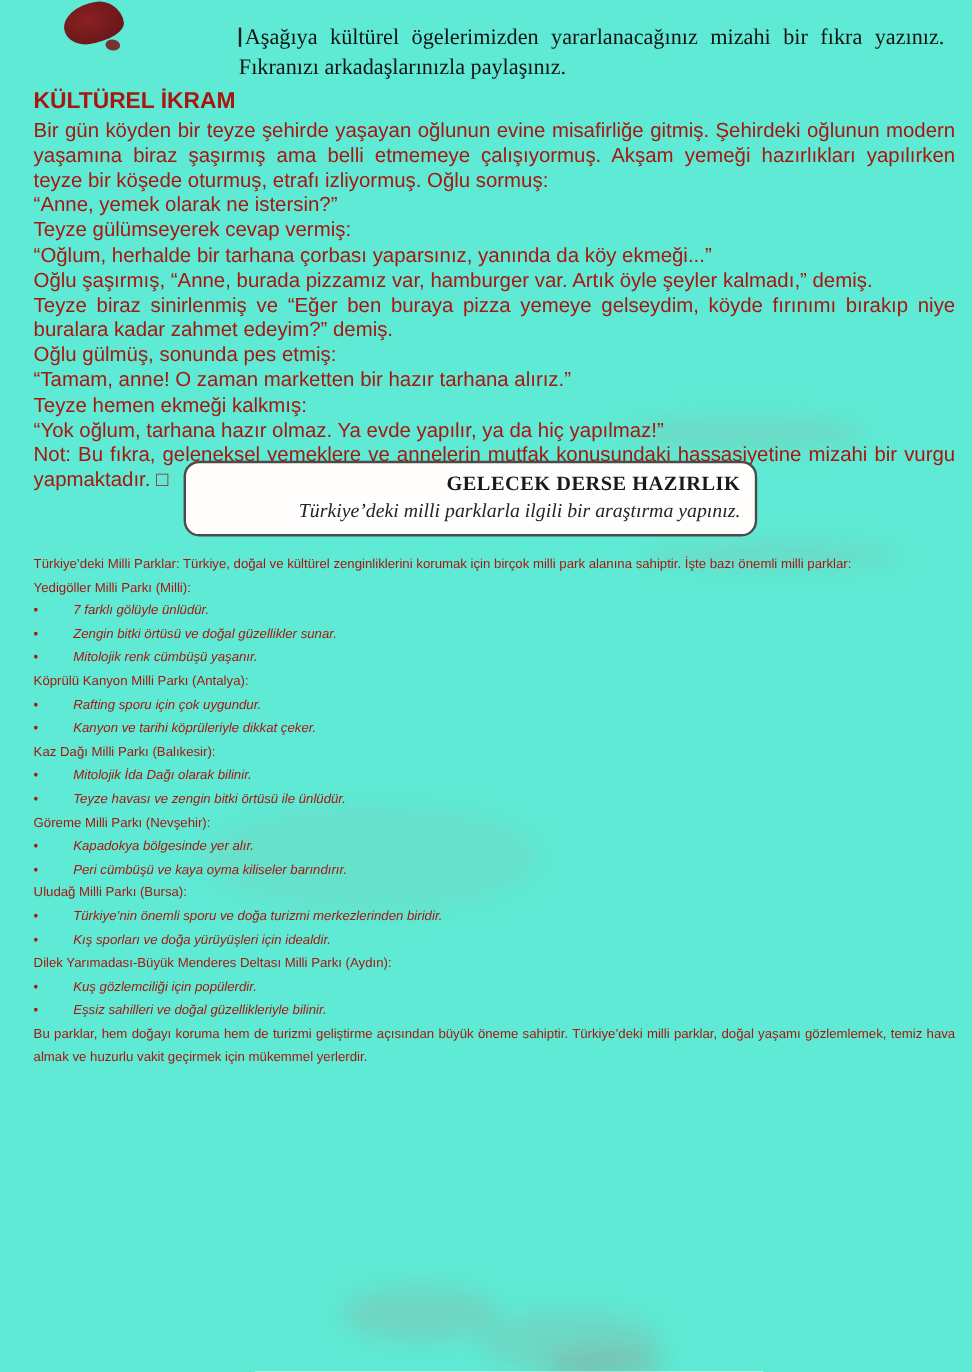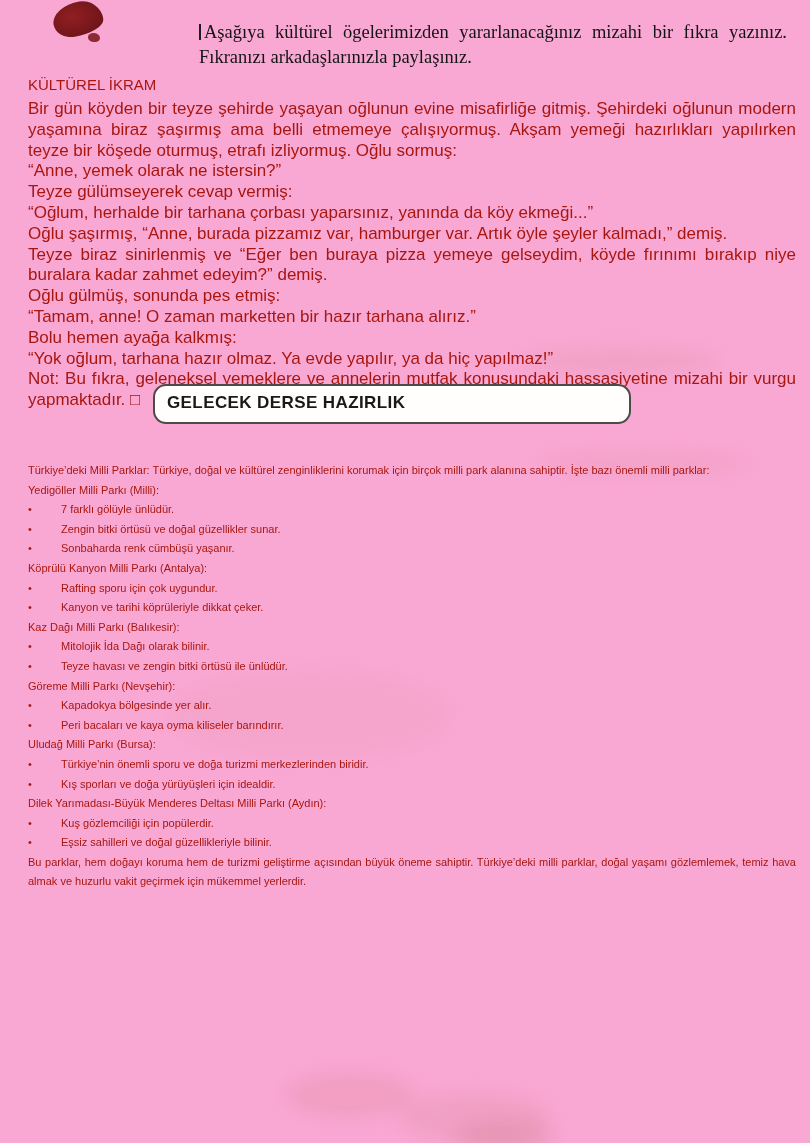--- a/index.html
+++ b/index.html
@@ -1,21 +1,21 @@
 <!DOCTYPE html>
 <html lang="tr"><head>
 <meta charset="utf-8">
 <style>
   html,body{margin:0;padding:0;}
   body{
     width:810px;height:1143px;position:relative;overflow:hidden;
     background:#ffffff;
     font-family:"Liberation Sans",sans-serif;
   }
-  .page{position:absolute;inset:0;background:#f9a8d4;}
+  .page{position:absolute;inset:0;background:#5eead4;}
 
   
   .ink-blot{
     position:absolute;left:53px;top:2px;width:50px;height:34px;
     background:radial-gradient(ellipse at 40% 40%, #8d181a 0%, #701114 60%, #5e0d10 100%);
     border-radius:58% 42% 62% 38% / 55% 60% 40% 45%;
     transform:rotate(-9deg);
     opacity:.96;
   }
   .ink-dot{
@@ -39,44 +39,44 @@
   .caret{
     display:inline-block;width:2px;height:16px;background:#1d1d1d;
     margin-right:3px;vertical-align:-2px;
   }
 
   
   .story{
     position:absolute;left:28px;top:76px;width:768px;
     color:var(--red,#a8170f);
   }
-  .story-title{font-weight:normal;font-size:15px;line-height:18px;margin-bottom:5px;}
+  .story-title{font-weight:bold;font-size:19px;line-height:18px;margin-bottom:5px;}
   .story-line{font-size:17px;line-height:20.8px;text-align:justify;}
 
   
   .prep-box{
     position:absolute;left:153px;top:384px;width:450px;
     border:2px solid #4e4a48;border-radius:13px;
-    padding:6px 12px 9px;text-align:left;background:#fffefd;
-    font-family:Liberation Sans, sans-serif;color:#191919;
+    padding:6px 12px 9px;text-align:right;background:#fffefd;
+    font-family:Liberation Serif, serif;color:#191919;
   }
   .prep-title{font-weight:bold;font-size:17px;letter-spacing:.4px;line-height:21px;}
   .prep-sub{font-style:italic;font-size:16.5px;line-height:21px;margin-top:2px;color:#242424;}
 
   
   .parks{
     position:absolute;left:28px;top:461px;width:768px;
     color:var(--red,#a8170f);
     font-size:11px;line-height:19.6px;
   }
   .parks-intro{text-align:justify;}
   .park-name{}
   .bullet-row{display:flex;}
   .dot{flex:0 0 33px;width:33px;}
-  .bt{flex:1;}
+  .bt{flex:1;font-style:italic;}
   .parks-outro{text-align:justify;}
 </style>
 </head>
 <body style="--red: #a8170f;">
 
 <div class="page">
 
   <div class="ink-blot"></div>
   <div class="ink-dot"></div>
   <div class="smudge sm1"></div>
@@ -94,45 +94,46 @@
     <div class="story-title">KÜLTÜREL İKRAM</div>
     <div class="story-lines">
         <div class="story-line">Bir gün köyden bir teyze şehirde yaşayan oğlunun evine misafirliğe gitmiş. Şehirdeki oğlunun modern yaşamına biraz şaşırmış ama belli etmemeye çalışıyormuş. Akşam yemeği hazırlıkları yapılırken teyze bir köşede oturmuş, etrafı izliyormuş. Oğlu sormuş:</div>
         <div class="story-line">“Anne, yemek olarak ne istersin?”</div>
         <div class="story-line">Teyze gülümseyerek cevap vermiş:</div>
         <div class="story-line">“Oğlum, herhalde bir tarhana çorbası yaparsınız, yanında da köy ekmeği...”</div>
         <div class="story-line">Oğlu şaşırmış, “Anne, burada pizzamız var, hamburger var. Artık öyle şeyler kalmadı,” demiş.</div>
         <div class="story-line">Teyze biraz sinirlenmiş ve “Eğer ben buraya pizza yemeye gelseydim, köyde fırınımı bırakıp niye buralara kadar zahmet edeyim?” demiş.</div>
         <div class="story-line">Oğlu gülmüş, sonunda pes etmiş:</div>
         <div class="story-line">“Tamam, anne! O zaman marketten bir hazır tarhana alırız.”</div>
-        <div class="story-line">Bolu hemen ayağa kalkmış:</div>
+        <div class="story-line">Teyze hemen ekmeği kalkmış:</div>
         <div class="story-line">“Yok oğlum, tarhana hazır olmaz. Ya evde yapılır, ya da hiç yapılmaz!”</div>
         <div class="story-line">Not: Bu fıkra, geleneksel yemeklere ve annelerin mutfak konusundaki hassasiyetine mizahi bir vurgu yapmaktadır. □</div>
       </div>
   </div>
 
   <div class="prep-box">
     <div class="prep-title">GELECEK DERSE HAZIRLIK</div>
+    <div class="prep-sub">Türkiye’deki milli parklarla ilgili bir araştırma yapınız.</div>
   </div>
 
   <div class="parks">
     <div class="parks-intro">Türkiye’deki Milli Parklar: Türkiye, doğal ve kültürel zenginliklerini korumak için birçok milli park alanına sahiptir. İşte bazı önemli milli parklar:</div>
     <div class="parks-list">
         <div class="park-name">Yedigöller Milli Parkı (Milli):</div>
         <div class="bullet-row">
           <span class="dot">•</span>
           <span class="bt">7 farklı gölüyle ünlüdür.</span>
         </div>
         <div class="bullet-row">
           <span class="dot">•</span>
           <span class="bt">Zengin bitki örtüsü ve doğal güzellikler sunar.</span>
         </div>
         <div class="bullet-row">
           <span class="dot">•</span>
-          <span class="bt">Sonbaharda renk cümbüşü yaşanır.</span>
+          <span class="bt">Mitolojik renk cümbüşü yaşanır.</span>
         </div>
         <div class="park-name">Köprülü Kanyon Milli Parkı (Antalya):</div>
         <div class="bullet-row">
           <span class="dot">•</span>
           <span class="bt">Rafting sporu için çok uygundur.</span>
         </div>
         <div class="bullet-row">
           <span class="dot">•</span>
           <span class="bt">Kanyon ve tarihi köprüleriyle dikkat çeker.</span>
         </div>
@@ -145,21 +146,21 @@
           <span class="dot">•</span>
           <span class="bt">Teyze havası ve zengin bitki örtüsü ile ünlüdür.</span>
         </div>
         <div class="park-name">Göreme Milli Parkı (Nevşehir):</div>
         <div class="bullet-row">
           <span class="dot">•</span>
           <span class="bt">Kapadokya bölgesinde yer alır.</span>
         </div>
         <div class="bullet-row">
           <span class="dot">•</span>
-          <span class="bt">Peri bacaları ve kaya oyma kiliseler barındırır.</span>
+          <span class="bt">Peri cümbüşü ve kaya oyma kiliseler barındırır.</span>
         </div>
         <div class="park-name">Uludağ Milli Parkı (Bursa):</div>
         <div class="bullet-row">
           <span class="dot">•</span>
           <span class="bt">Türkiye’nin önemli sporu ve doğa turizmi merkezlerinden biridir.</span>
         </div>
         <div class="bullet-row">
           <span class="dot">•</span>
           <span class="bt">Kış sporları ve doğa yürüyüşleri için idealdir.</span>
         </div>

